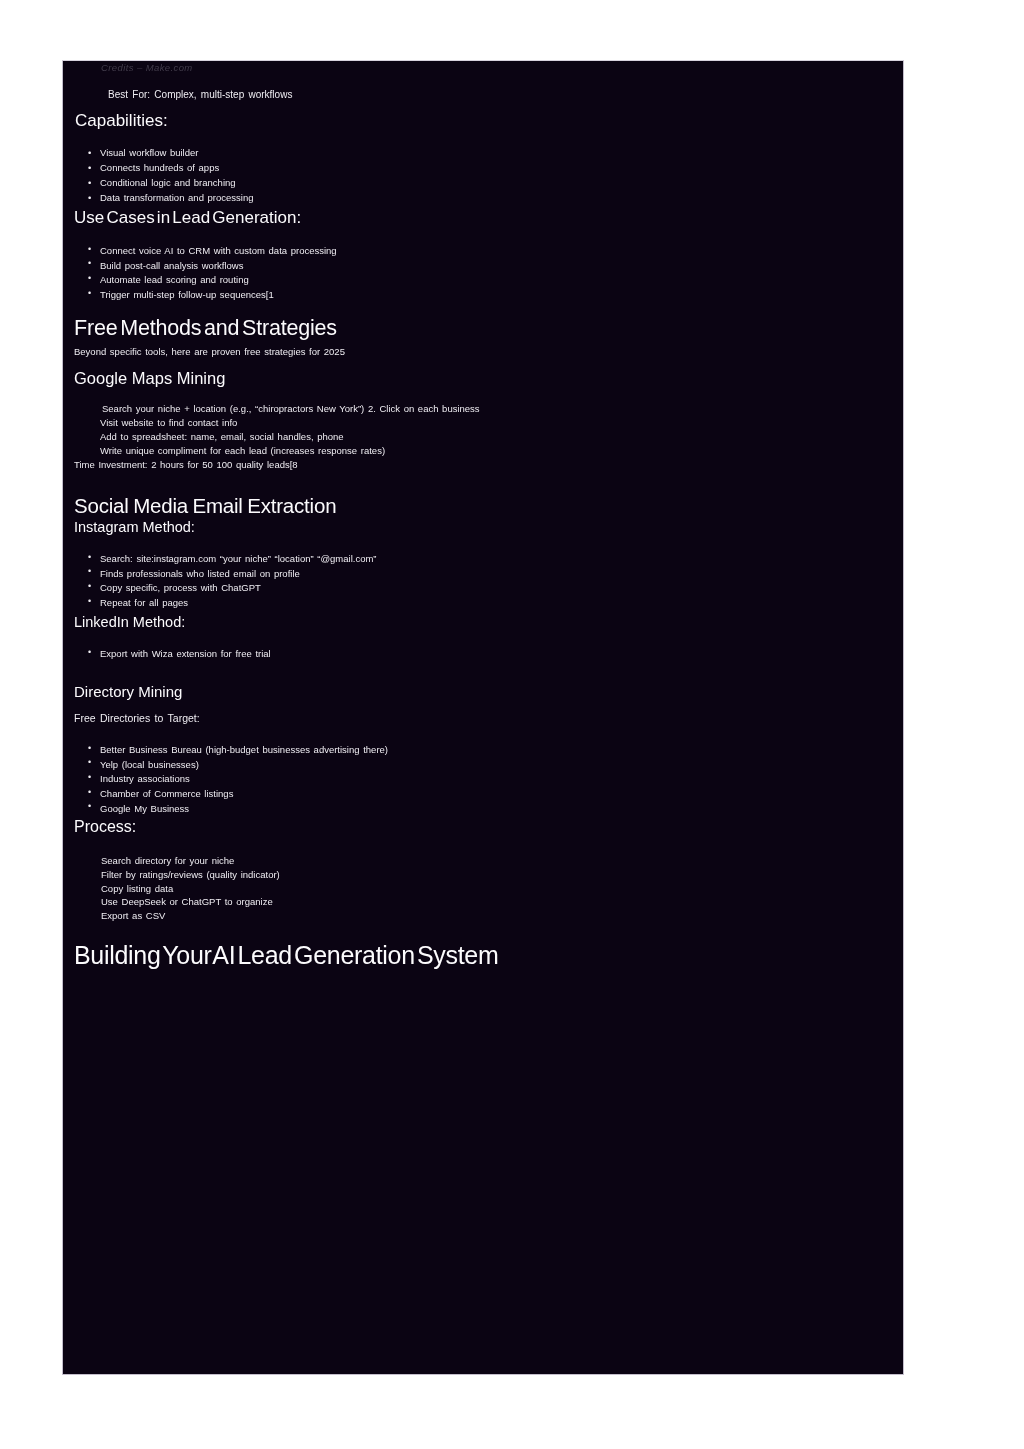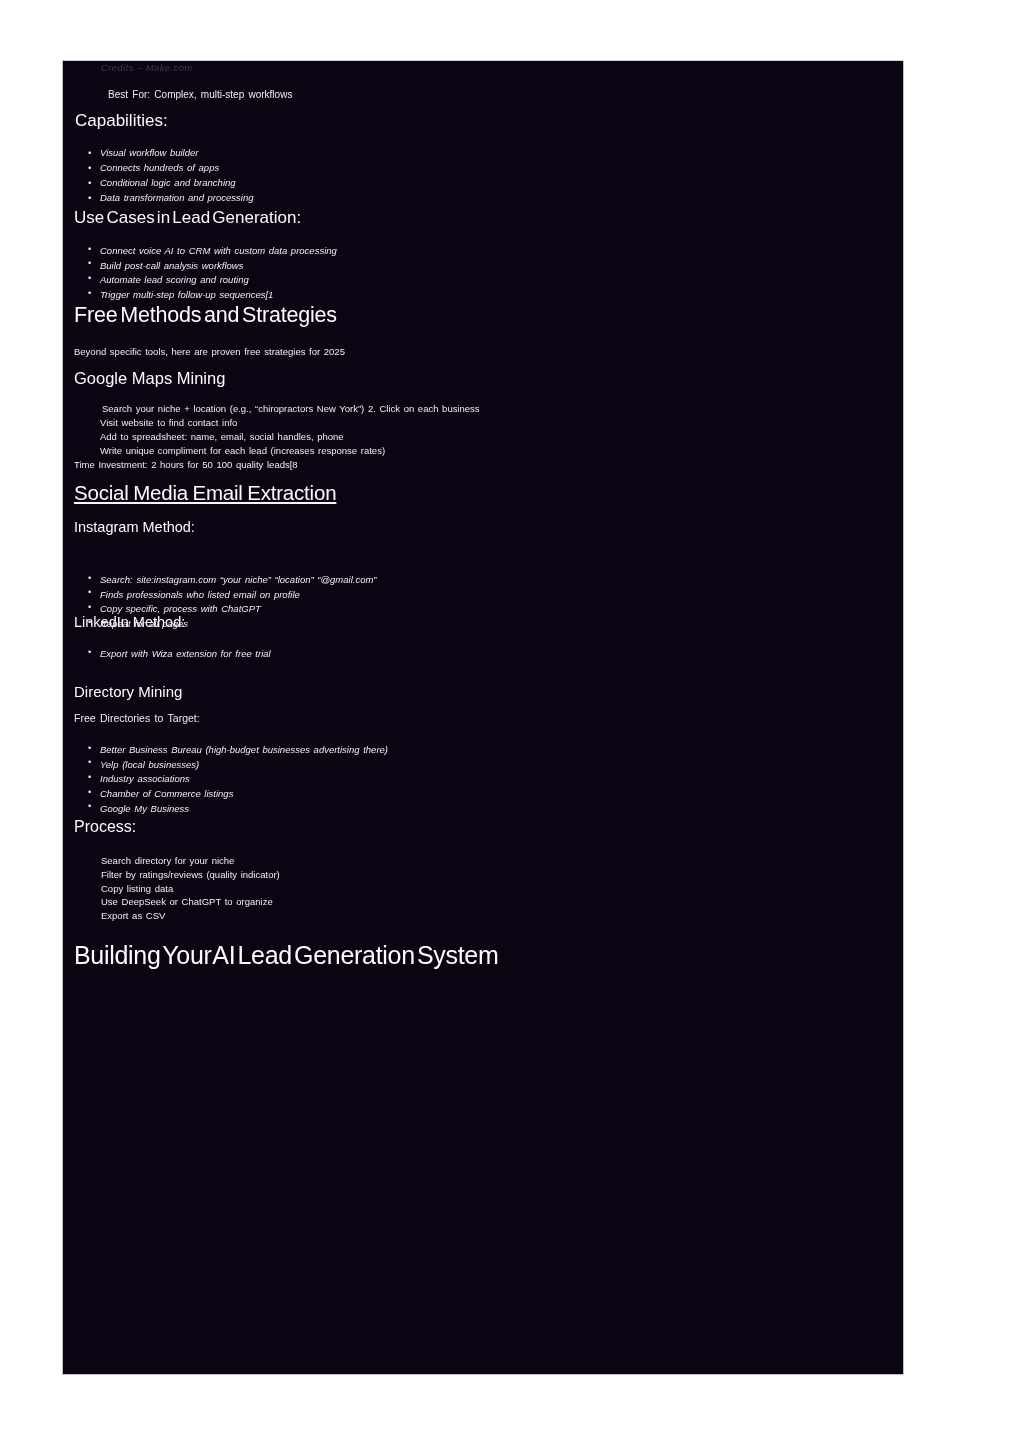--- a/index.html
+++ b/index.html
@@ -23,27 +23,27 @@
   .credits {
     left: 38px; top: 1px;
     font-size: 9.5px;
     font-style: italic;
     color: #413b4a;
     letter-spacing: 0.4px;
   }
   .body-line { font-size: 10px; color: #efedf2; word-spacing: 1.5px; }
   .small-line { font-size: 9.5px; color: #efedf2; word-spacing: 1px; }
 
-  .h-lg   { font-size: 21.5px; font-weight: 400; color: #fcfbfd; word-spacing: -3px; letter-spacing: -0.2px; }
+  .h-lg   { font-size: 21.5px; font-weight: 400; color: #fcfbfd; word-spacing: -3px; letter-spacing: -0.2px; margin-top: 13px; }
   .h-md   { font-size: 17px;   font-weight: 400; color: #fcfbfd; }
   .h-sm   { font-size: 14.5px; font-weight: 400; color: #fcfbfd; }
   .h-xl   { font-size: 25px;   font-weight: 400; color: #fcfbfd; word-spacing: -4.5px; letter-spacing: -0.3px; }
   .tight  { word-spacing: -2.5px; }
 
-  .list { list-style: none; font-style: italic; }
+  .list { list-style: none; }
   .li {
     position: relative;
     padding-left: 26px;
     font-size: 9.5px;
     color: #efedf2;
     word-spacing: 1px;
   }
   .lh15 .li { line-height: 15px; }
   .lh147 .li { line-height: 14.7px; }
   .li .dot { position: absolute; left: 14px; top: 0; }
@@ -90,25 +90,25 @@
   <div class="abs h-md" style="left:11px; top:308px; font-size:16.5px;">Google Maps Mining</div>
 
   <div class="abs step-block" style="left:11px; top:341px;">
     <div class="step first">Search your niche + location (e.g., “chiropractors New York”) 2. Click on each business</div>
     <div class="step">Visit website to find contact info</div>
     <div class="step">Add to spreadsheet: name, email, social handles, phone</div>
     <div class="step">Write unique compliment for each lead (increases response rates)</div>
     <div class="step flush">Time Investment: 2 hours for 50  100 quality leads[8</div>
   </div>
 
-  <div class="abs h-lg" style="left:11px; top:420px; font-size:20.5px; word-spacing:-1px;text-decoration:underline;">Social Media Email Extraction</div>
+  <div class="abs h-lg" style="left:11px; top:420px; font-size:20.5px; word-spacing:-1px;">Social Media Email Extraction</div>
 
   <div class="abs h-sm" style="left:11px; top:458px;text-align:center;">Instagram Method:</div>
 
-  <ul class="abs list lh147 raised" style="left:11px; top:491px;margin-top:21px;">
+  <ul class="abs list lh147 raised" style="left:11px; top:491px;">
     <li class="li"><span class="dot"></span><span>Search: site:instagram.com “your niche” “location” “@gmail.com”</span></li>
     <li class="li"><span class="dot"></span><span>Finds professionals who listed email on profile</span></li>
     <li class="li"><span class="dot"></span><span>Copy specific, process with ChatGPT</span></li>
     <li class="li"><span class="dot"></span><span>Repeat for all pages</span></li>
   </ul>
 
   <div class="abs h-sm" style="left:11px; top:553px;text-align:right;">LinkedIn Method:</div>
 
   <ul class="abs list lh147 raised" style="left:11px; top:586px;">
     <li class="li"><span class="dot"></span><span>Export with Wiza extension for free trial</span></li>

